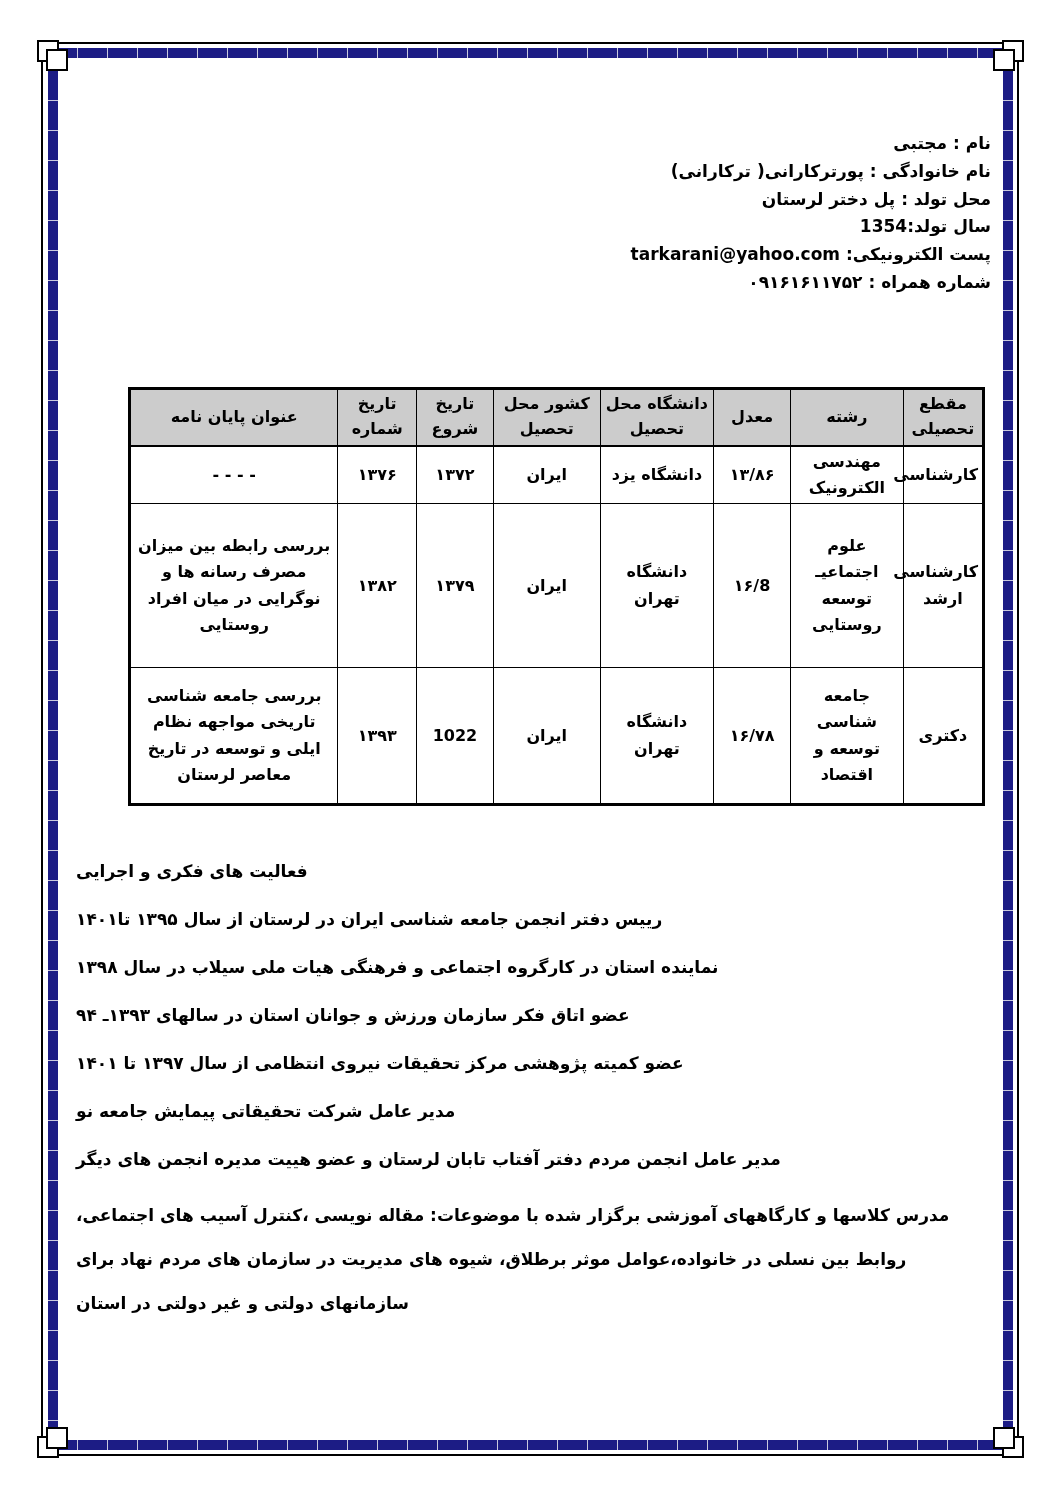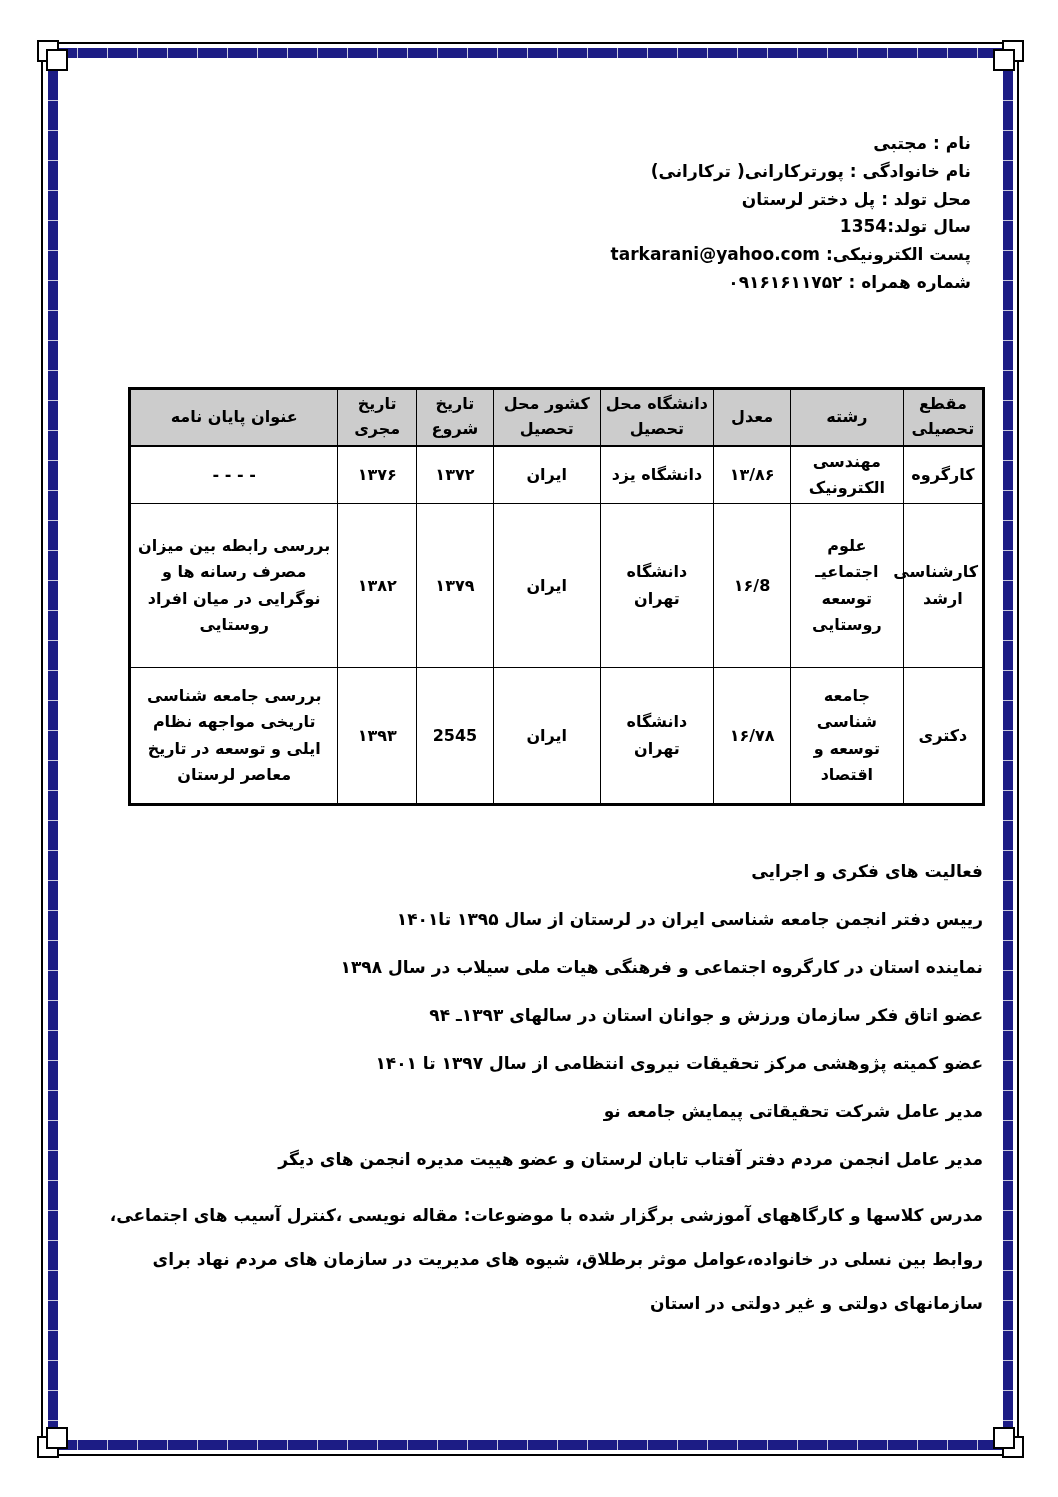--- a/index.html
+++ b/index.html
@@ -42,21 +42,21 @@
   .corner-tr{right:34px;top:40px;}
   .corner-tr .sq1{right:0;top:0;} .corner-tr .sq2{right:9px;top:9px;}
   .corner-bl{left:37px;bottom:39px;}
   .corner-bl .sq1{left:0;bottom:0;} .corner-bl .sq2{left:9px;bottom:9px;}
   .corner-br{right:34px;bottom:39px;}
   .corner-br .sq1{right:0;bottom:0;} .corner-br .sq2{right:9px;bottom:9px;}
 
   
   .personal-info{
     position:absolute;
-    top:130px;right:87px;left:85px;
+    top:130px;right:67px;left:85px;
     direction:rtl;
     text-align:right;
     font-size:17px;
     line-height:27.8px;
   }
 
   
   .edu-table{
     position:absolute;
     top:387px;right:73px;
@@ -83,21 +83,21 @@
   .edu-table tr.hrow{height:57px;}
   .edu-table tr.r1{height:58px;}
   .edu-table tr.r2{height:164px;}
   .edu-table tr.r3{height:137px;}
 
   
   .activities{
     position:absolute;
     top:857px;right:75px;left:76px;
     direction:rtl;
-    text-align:right;
+    text-align:left;
     font-size:17px;
   }
   .activities-heading{
     line-height:28px;
     margin-bottom:20px;
   }
   .activity-item{
     line-height:28px;
     margin-bottom:20px;
     margin-top:18px;
@@ -155,27 +155,27 @@
         <col style="width:24.4%">
     </colgroup>
     <thead>
       <tr class="hrow">
         <th>مقطع تحصیلی</th>
         <th>رشته</th>
         <th>معدل</th>
         <th>دانشگاه محل تحصیل</th>
         <th>کشور محل تحصیل</th>
         <th>تاریخ شروع</th>
-        <th>تاریخ مجری</th>
+        <th>تاریخ شماره</th>
         <th>عنوان پایان نامه</th>
       </tr>
     </thead>
     <tbody>
       <tr class="r1">
-        <td>کارگروه</td>
+        <td>کارشناسی</td>
         <td>مهندسی الکترونیک</td>
         <td>۱۳/۸۶</td>
         <td>دانشگاه یزد</td>
         <td>ایران</td>
         <td>۱۳۷۲</td>
         <td>۱۳۷۶</td>
         <td>- - - -</td>
       </tr>
       <tr class="r2">
         <td>کارشناسی ارشد</td>
@@ -186,21 +186,21 @@
         <td>۱۳۷۹</td>
         <td>۱۳۸۲</td>
         <td>بررسی رابطه بین میزان مصرف رسانه ها و نوگرایی در میان افراد روستایی</td>
       </tr>
       <tr class="r3">
         <td>دکتری</td>
         <td>جامعه شناسی توسعه و اقتصاد</td>
         <td>۱۶/۷۸</td>
         <td>دانشگاه تهران</td>
         <td>ایران</td>
-        <td>2545</td>
+        <td>1022</td>
         <td>۱۳۹۳</td>
         <td>بررسی جامعه شناسی تاریخی مواجهه نظام ایلی و توسعه در تاریخ معاصر لرستان</td>
       </tr>
     </tbody>
   </table>
 
   <div class="activities">
     <div class="activities-heading">فعالیت های فکری و اجرایی</div>
     <div class="activity-item">رییس دفتر انجمن جامعه شناسی ایران در لرستان از سال ۱۳۹۵ تا۱۴۰۱</div>
     <div class="activity-item">نماینده استان در کارگروه اجتماعی و فرهنگی هیات ملی سیلاب در سال ۱۳۹۸</div>

